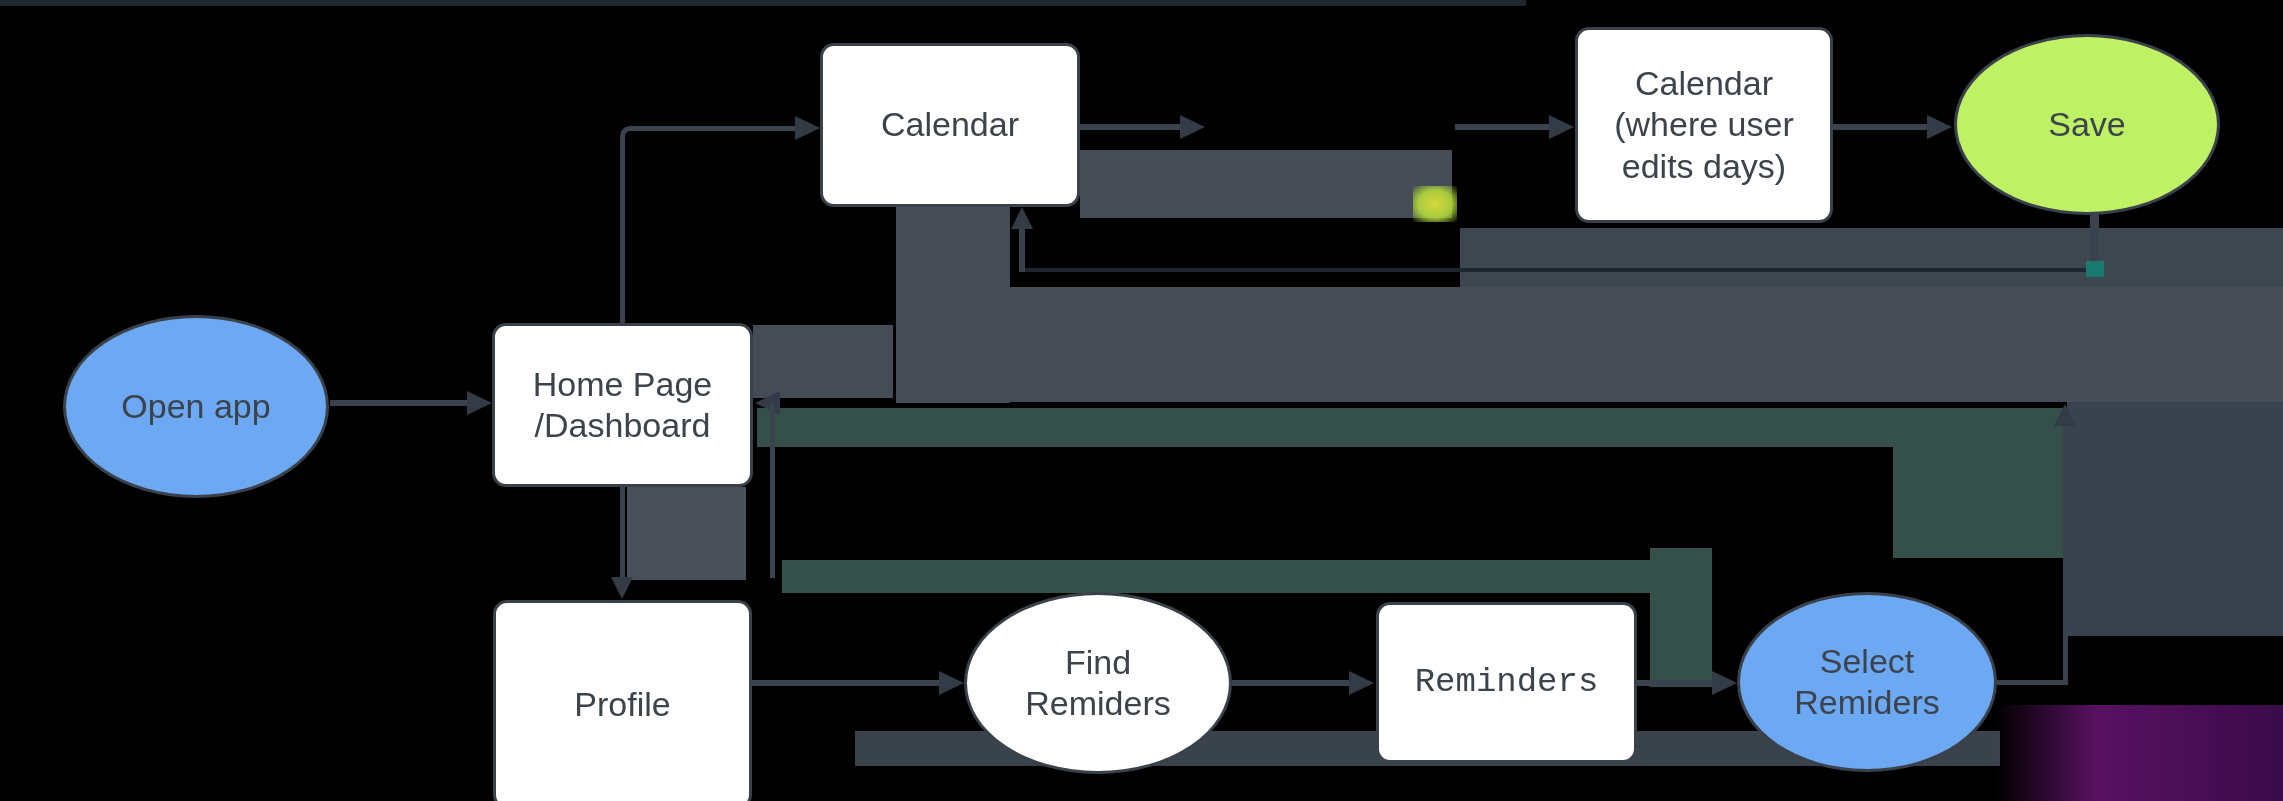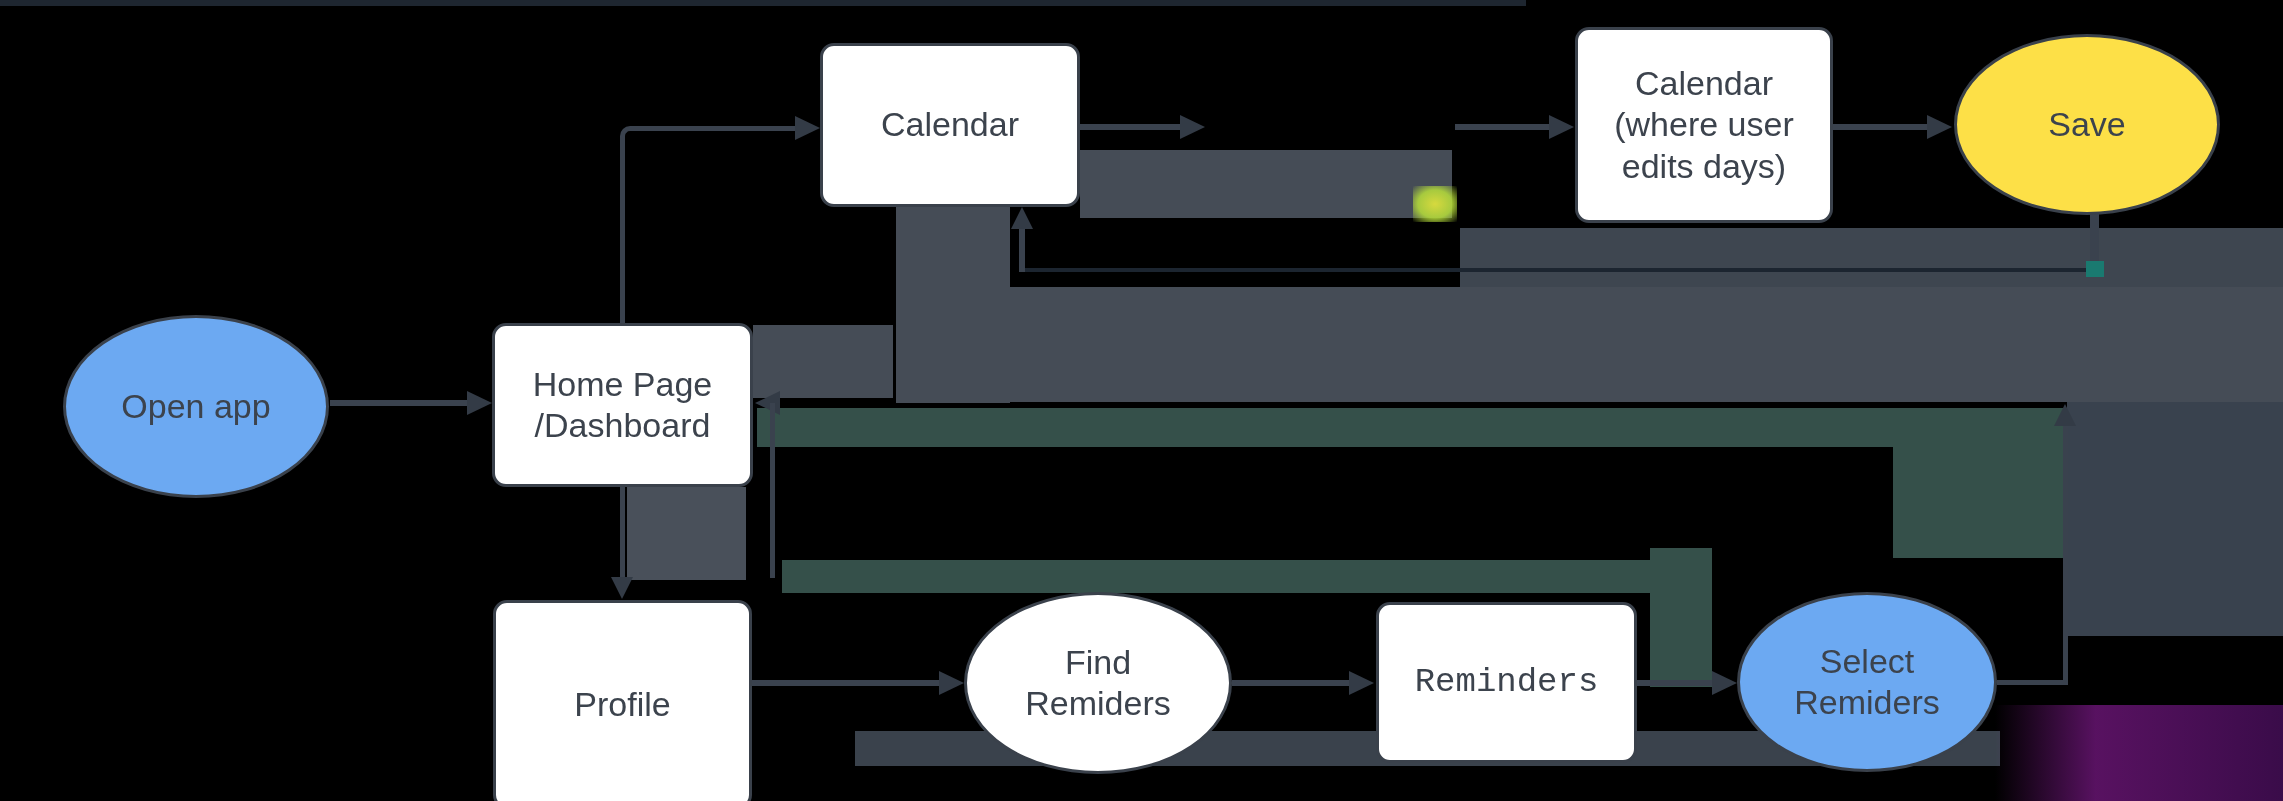--- a/index.html
+++ b/index.html
@@ -42,21 +42,21 @@
   .node{
     position:absolute;z-index:3;display:flex;align-items:center;justify-content:center;
     text-align:center;color:#3C434D;font-size:34px;line-height:1.22;
     border:3px solid #3A414B;box-sizing:border-box;
   }
   .node .label{white-space:pre-line;}
   .rect{background:#FFFFFF;border-radius:14px;}
   .ellipse{border-radius:50%;}
   .fill-white{background:#FFFFFF;}
   .fill-blue{background:#6CA9F2;}
-  .fill-lightblue{background:#fde047;}
+  .fill-lightblue{background:#bef264;}
   #node-open-app     {left:63px;  top:315px;width:266px;height:183px;}
   #node-home         {left:492px; top:323px;width:261px;height:164px;}
   #node-calendar     {left:820px; top:43px; width:260px;height:164px;}
   #node-edit-period  {left:1205px;top:35px; width:250px;height:184px;}
   #node-calendar-edit{left:1575px;top:27px; width:258px;height:196px;}
   #node-save         {left:1954px;top:34px; width:266px;height:181px;}
   #node-profile      {left:493px; top:600px;width:259px;height:209px;align-items:center;}
   #node-find         {left:964px; top:592px;width:268px;height:182px;}
   #node-reminders    {left:1376px;top:602px;width:261px;height:161px;font-family:Liberation Mono, monospace;}
   #node-select       {left:1737px;top:592px;width:260px;height:180px;}

